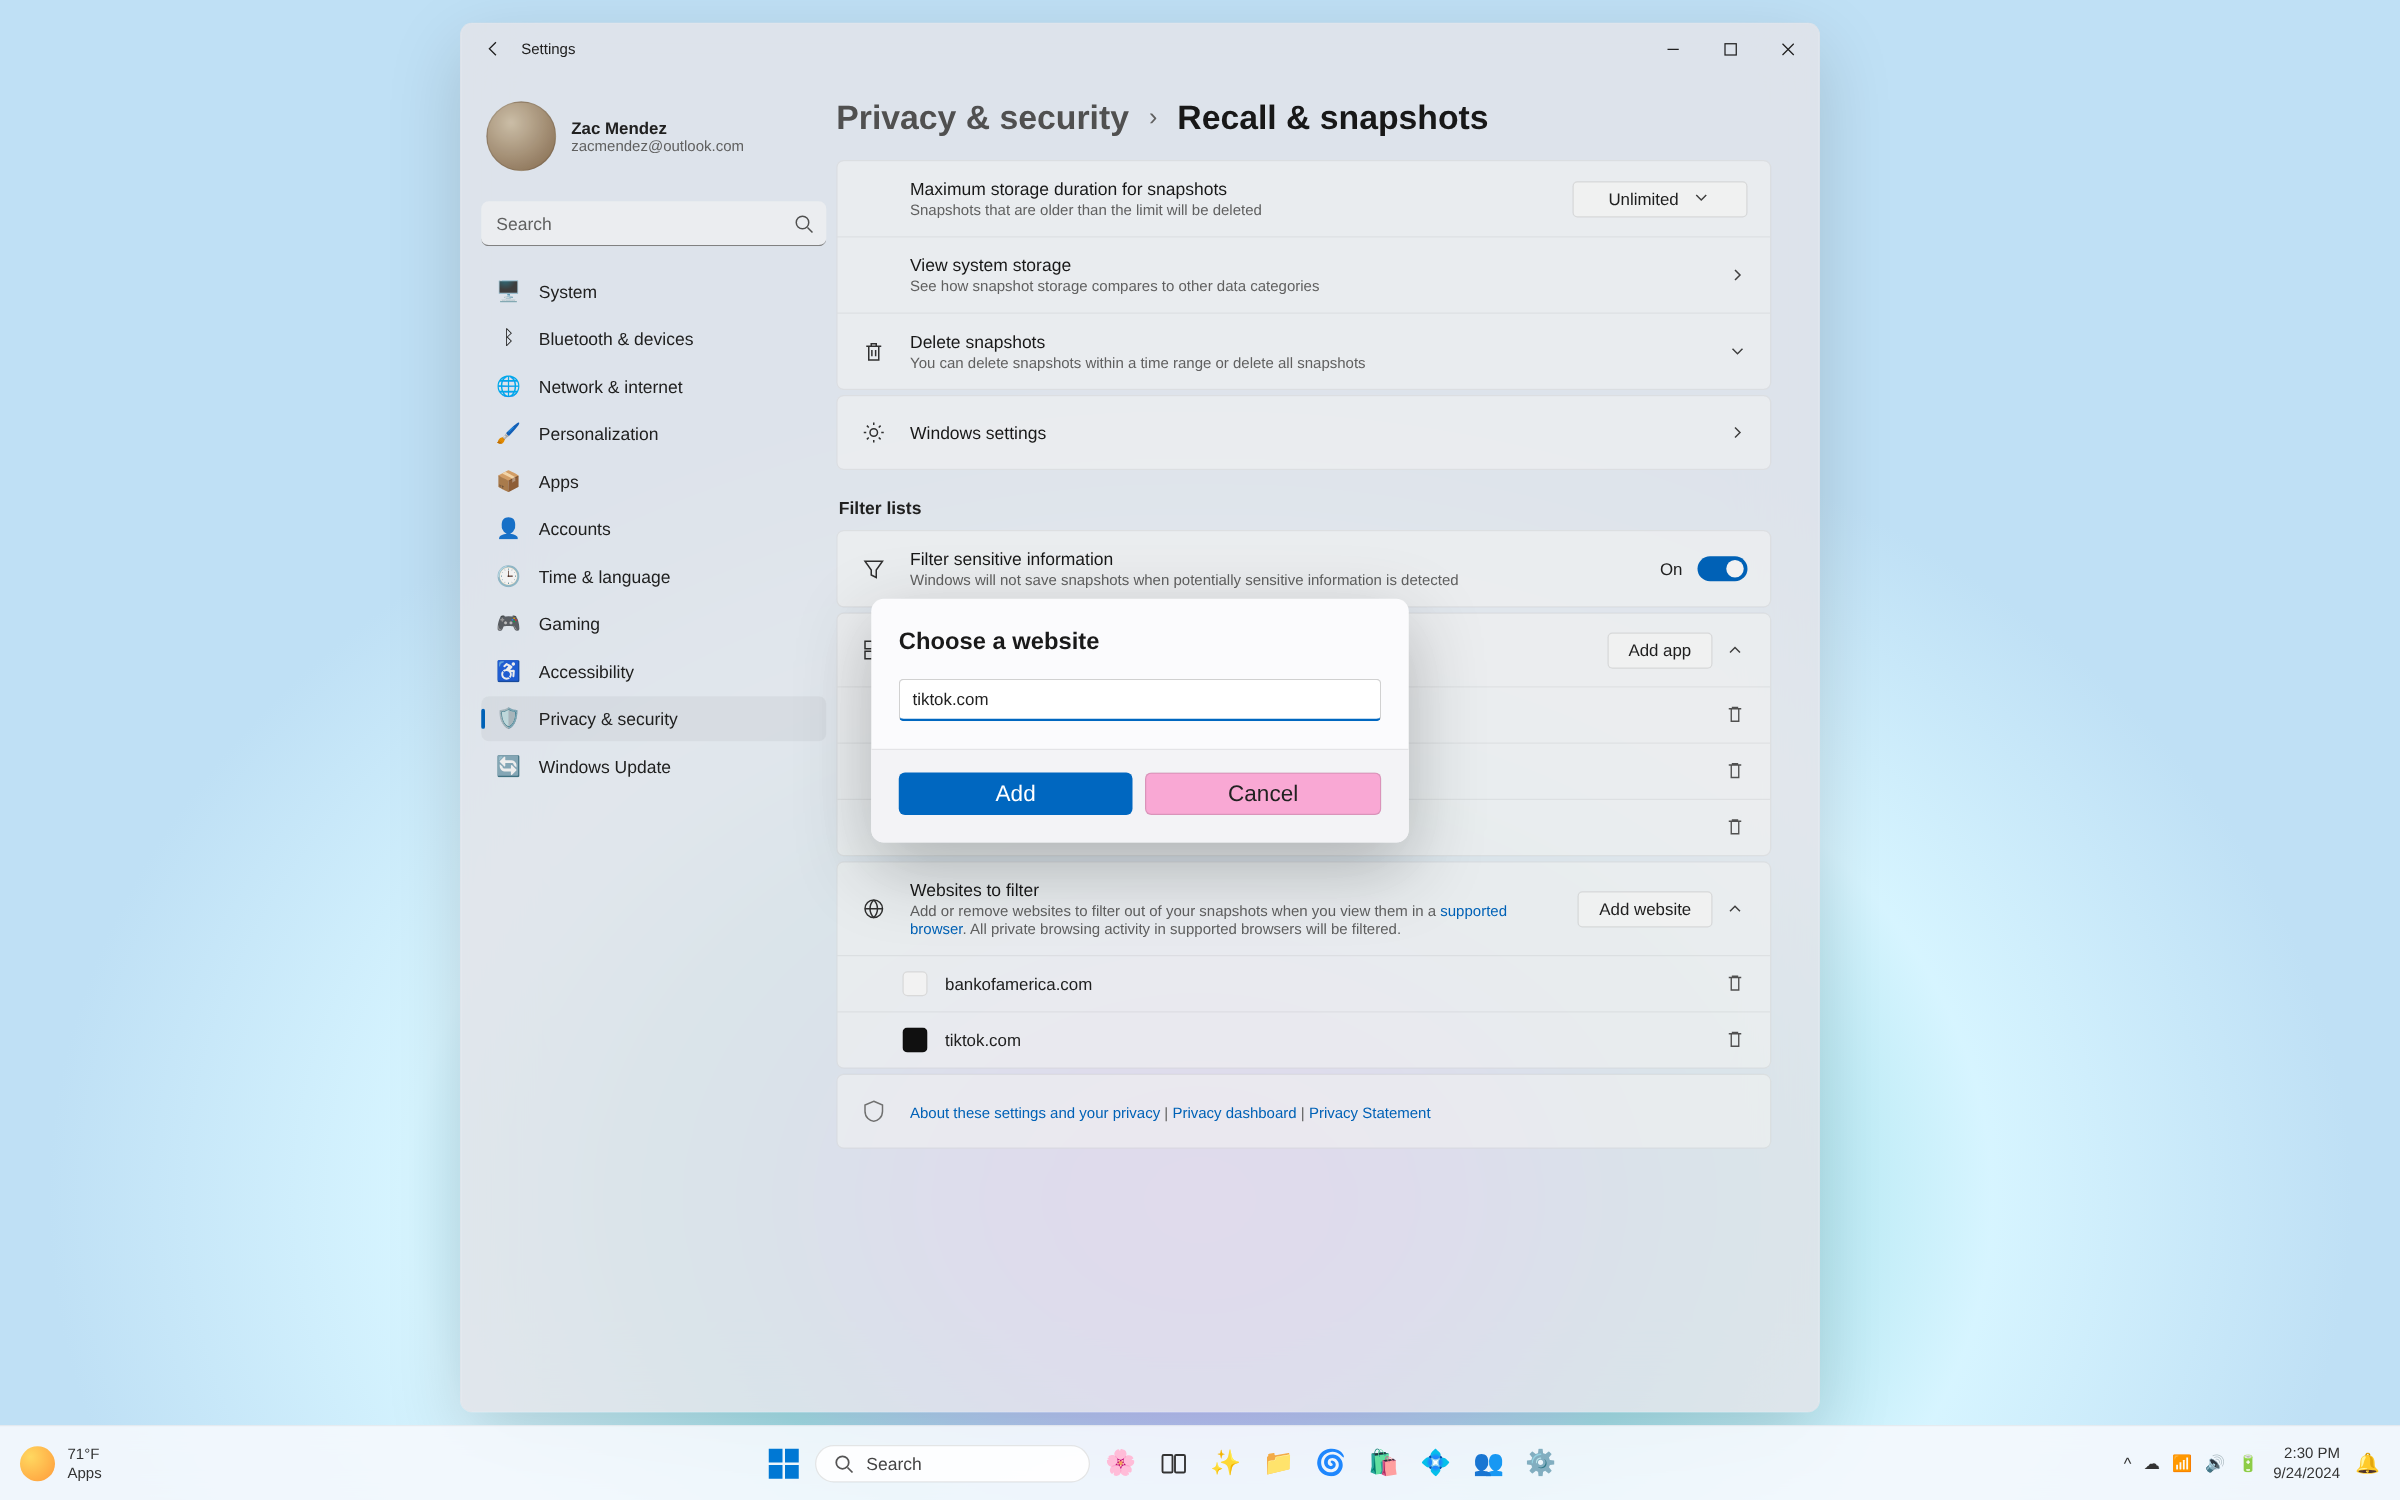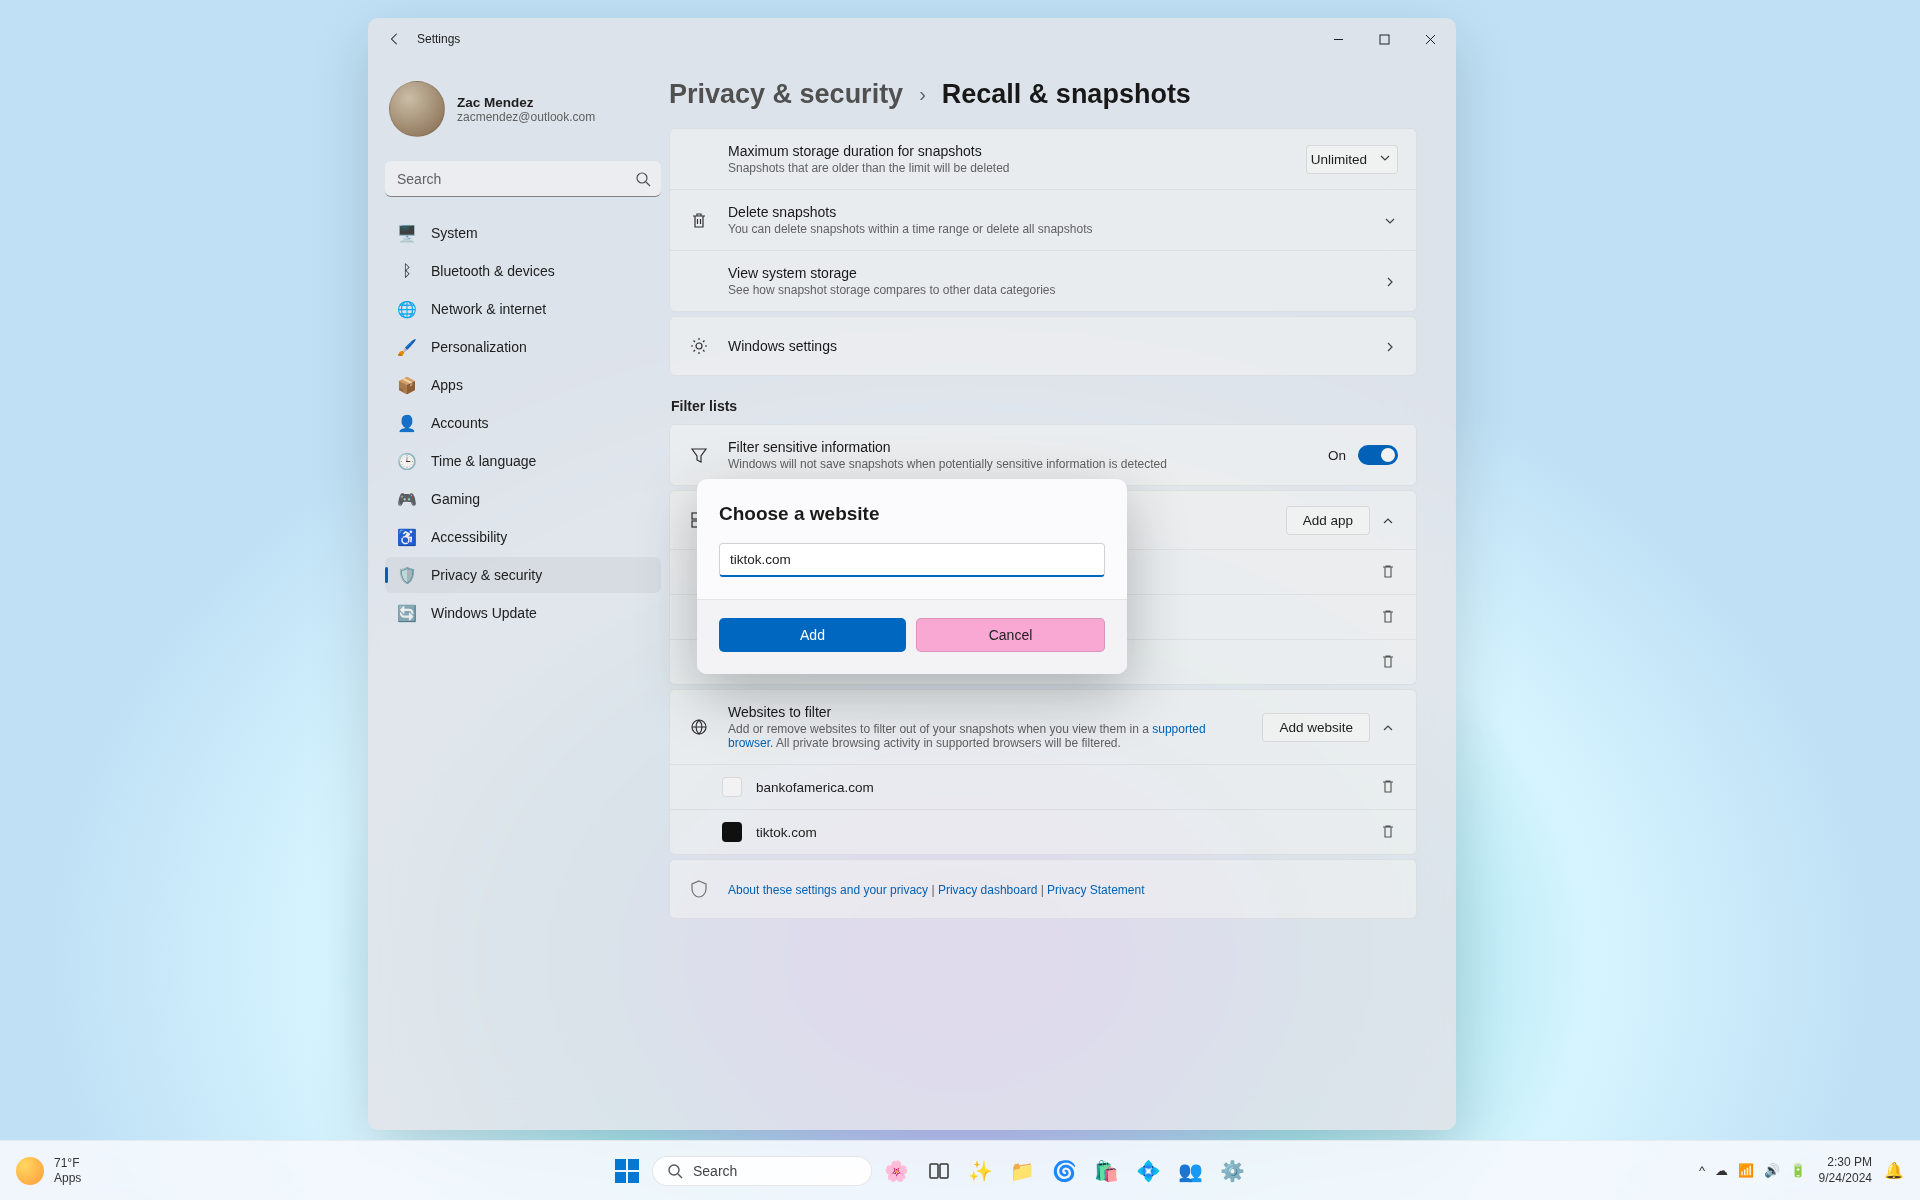--- a/index.html
+++ b/index.html
@@ -69,21 +69,21 @@
 .card { background:rgba(255,255,255,.55); border:1px solid rgba(0,0,0,.06); border-radius:6px; }
 .row { display:flex; align-items:center; gap:18px; padding:14px 18px; min-height:58px; border-top:1px solid rgba(0,0,0,.05); }
 .card > .row:first-child { border-top:none; }
 .row .row-icon { width:22px; display:grid; place-items:center; color:#333; }
 .row .row-icon svg { width:20px; height:20px; }
 .row .txt { flex:1; }
 .row .ttl { font-size:14px; color:#1a1a1a; }
 .row .sub { font-size:12px; color:#666; margin-top:2px; }
 .row .sub a { color:#0067c0; text-decoration:none; }
 .row .ctrl { display:flex; align-items:center; gap:12px; }
-.selectbox { display:flex; align-items:center; gap:12px; background:rgba(255,255,255,.7); border:1px solid rgba(0,0,0,.1); border-radius:4px; padding:6px 4px; font-size:13.5px; color:#222; }
+.selectbox { display:flex; align-items:center; gap:12px; background:rgba(255,255,255,.7); border:1px solid rgba(0,0,0,.1); border-radius:4px; padding:6px 28px; font-size:13.5px; color:#222; }
 .chev { width:14px; height:14px; }
 .chev svg { width:12px; height:12px; }
 .card-group { display:flex; flex-direction:column; gap:4px; margin-bottom:6px; }
 .section-lbl { font-size:14px; font-weight:600; color:#222; margin:22px 0 10px 2px; }
 .toggle-wrap { display:flex; align-items:center; gap:10px; font-size:13.5px; color:#222; }
 .toggle { width:40px; height:20px; border-radius:10px; background:#0067c0; position:relative; }
 .toggle::after { content:""; position:absolute; right:3px; top:3px; width:14px; height:14px; border-radius:50%; background:#fff; }
 .addbtn { background:rgba(255,255,255,.7); border:1px solid rgba(0,0,0,.1); border-radius:4px; padding:6px 16px; font-size:13.5px; color:#222; }
 .expand-chev { width:16px; }
 .item-row { display:flex; align-items:center; gap:14px; padding:12px 18px 12px 52px; border-top:1px solid rgba(0,0,0,.05); }
@@ -91,21 +91,21 @@
 .item-row .item-lbl { flex:1; font-size:13.5px; color:#222; }
 .trash { width:18px; height:18px; }
 .trash svg { width:16px; height:16px; }
 
 .scrim { position:absolute; inset:0; background:rgba(0,0,0,.05); }
 .dialog { position:absolute; left:50%; top:460px; transform:translateX(-50%); width:430px; background:#fbfbfd; border-radius:10px; box-shadow:0 20px 60px rgba(0,0,0,.25); overflow:hidden; }
 .dlg-body { padding:24px 22px 22px; }
 .dlg-title { font-size:19px; font-weight:600; color:#1a1a1a; margin-bottom:18px; }
 .dlg-input { width:100%; height:34px; border:1px solid rgba(0,0,0,.18); border-radius:4px; padding:0 10px; font-size:13.5px; color:#222; border-bottom:2px solid #0067c0; }
 .dlg-actions { display:flex; gap:10px; padding:18px 22px 22px; border-top:1px solid rgba(0,0,0,.06); background:#f3f3f6; }
-.dlg-btn { flex:1; height:34px; border-radius:5px; font-size:14px; display:grid; place-items:center; }
+.dlg-btn { flex:1; height:34px; border-radius:5px; font-size:18px; display:grid; place-items:center; }
 .dlg-primary { background:#0067c0; color:#fff; }
 .dlg-secondary { background:#f9a8d4; border:1px solid rgba(0,0,0,.12); color:#222; }
 
 .spacer-left { width:22px; }
 </style>
 </head>
 <body>
 
 <div class="window">
   <div class="titlebar">
@@ -217,44 +217,44 @@
             <div class="ctrl">
               <div class="selectbox">
                 <span>Unlimited</span>
                 <span class="chev"><svg viewBox="0 0 12 12">
                       <path d="M2 4 L6 8 L10 4" fill="none" stroke="#444" stroke-width="1.2"></path>
                     </svg></span>
               </div>
             </div>
           </div>
           <div class="row">
+            <div class="spacer-left"></div>
+            <div class="txt">
+              <div class="ttl">View system storage</div>
+              <div class="sub">See how snapshot storage compares to other data categories</div>
+            </div>
+            <div class="ctrl">
+                <span class="chev"><svg viewBox="0 0 12 12">
+                    <path d="M4 2 L8 6 L4 10" fill="none" stroke="#444" stroke-width="1.2"></path>
+                  </svg></span>
+              </div>
+          </div>
+          <div class="row">
             <div class="row-icon">
                 <svg viewBox="0 0 20 20">
                   <path d="M4 6 H16 M8 6 V4 H12 V6 M6 6 V17 H14 V6 M8.5 9 V14 M11.5 9 V14" fill="none" stroke="#333" stroke-width="1.2"></path>
                 </svg>
               </div>
             <div class="txt">
               <div class="ttl">Delete snapshots</div>
               <div class="sub">You can delete snapshots within a time range or delete all snapshots</div>
             </div>
             <div class="ctrl">
                 <span class="chev"><svg viewBox="0 0 12 12">
                     <path d="M2 4 L6 8 L10 4" fill="none" stroke="#444" stroke-width="1.2"></path>
-                  </svg></span>
-              </div>
-          </div>
-          <div class="row">
-            <div class="spacer-left"></div>
-            <div class="txt">
-              <div class="ttl">View system storage</div>
-              <div class="sub">See how snapshot storage compares to other data categories</div>
-            </div>
-            <div class="ctrl">
-                <span class="chev"><svg viewBox="0 0 12 12">
-                    <path d="M4 2 L8 6 L4 10" fill="none" stroke="#444" stroke-width="1.2"></path>
                   </svg></span>
               </div>
           </div>
         </div>
         <div class="card">
           <div class="row">
             <div class="row-icon">
                 <svg viewBox="0 0 20 20">
                   <circle cx="10" cy="10" r="3" fill="none" stroke="#333" stroke-width="1.2"></circle>
                   <path d="M10 2 V4 M10 16 V18 M2 10 H4 M16 10 H18 M4.5 4.5 L6 6 M14 14 L15.5 15.5 M15.5 4.5 L14 6 M6 14 L4.5 15.5" stroke="#333" stroke-width="1.2"></path>

